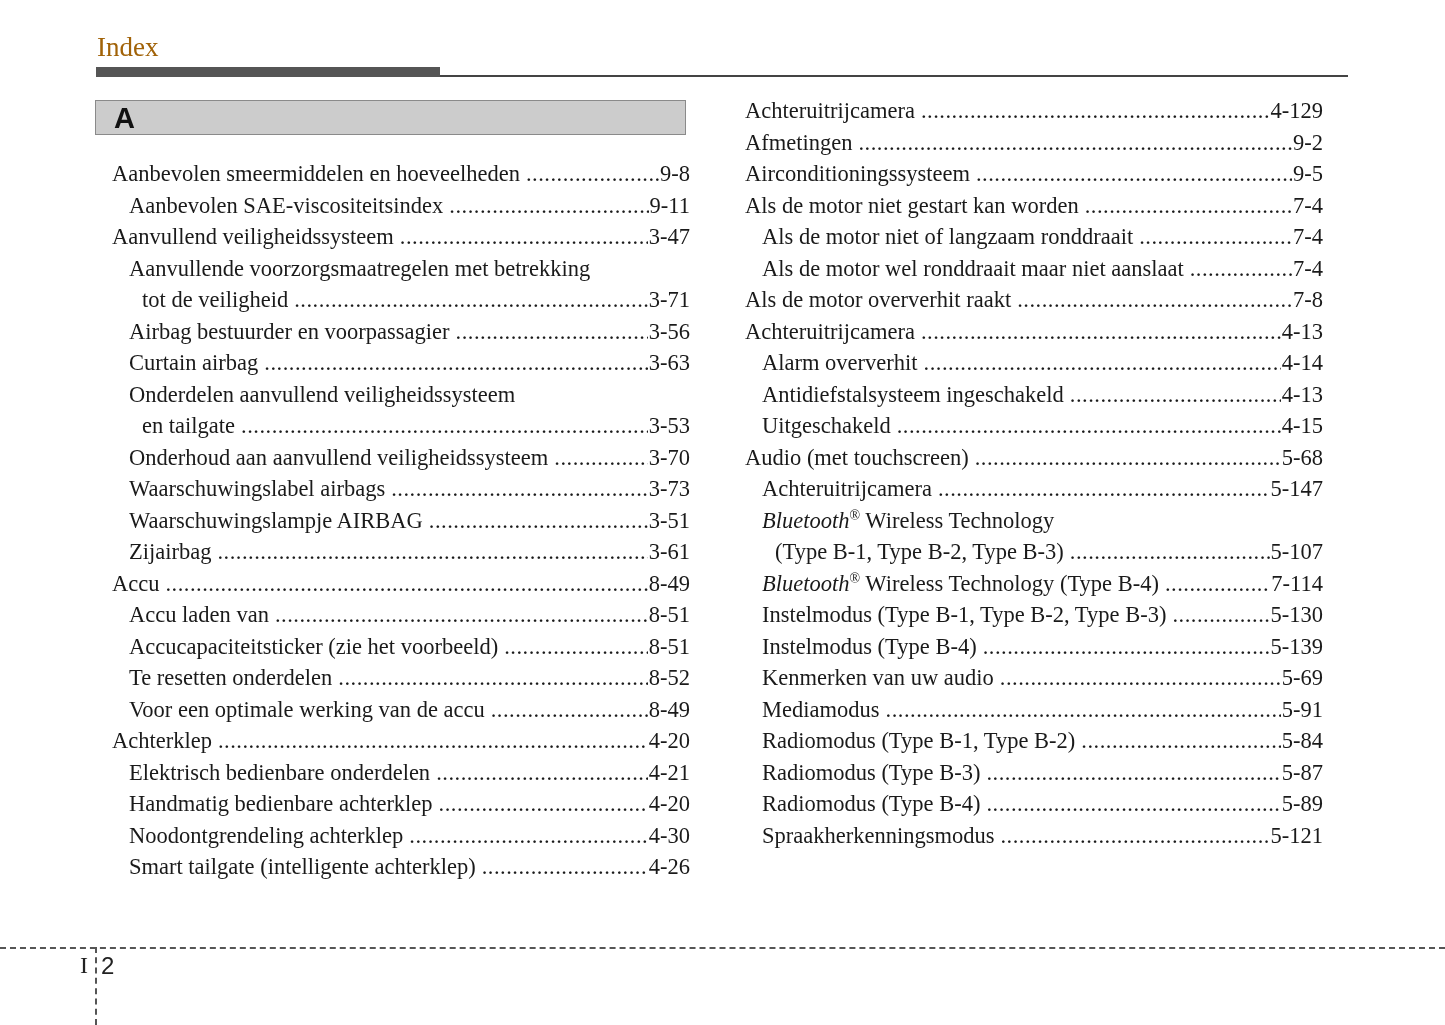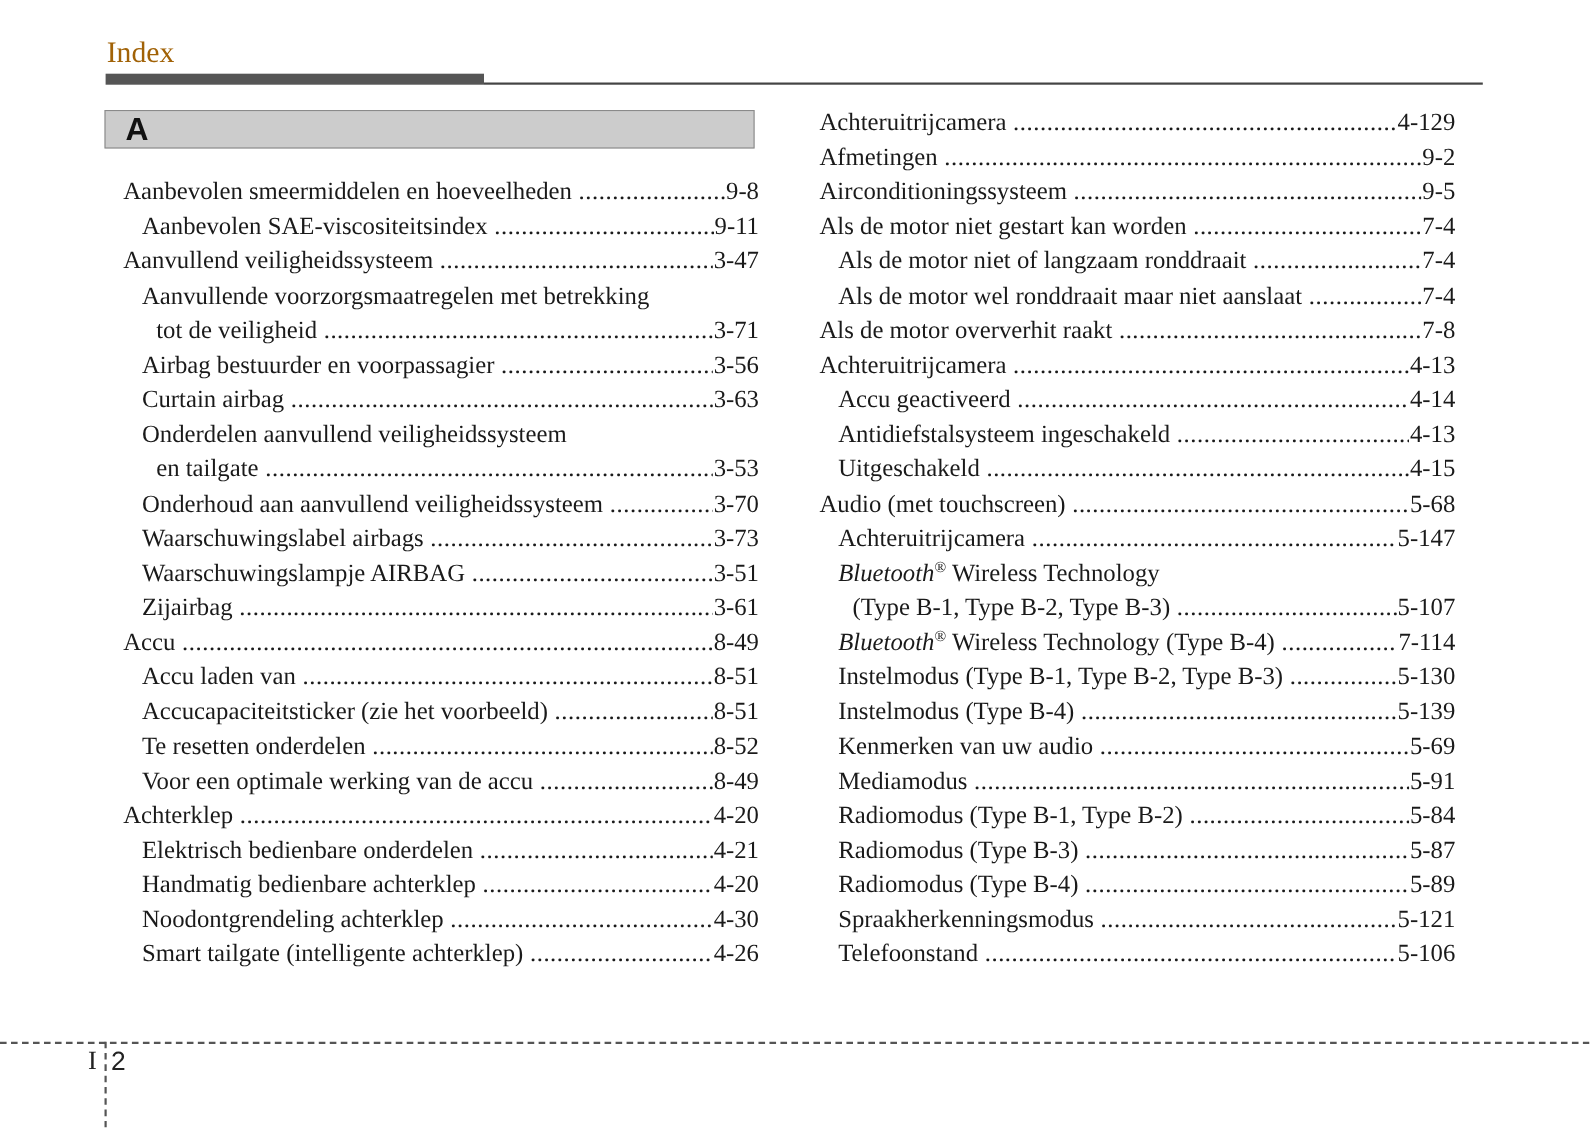--- a/index.html
+++ b/index.html
@@ -189,21 +189,21 @@
       <span class="label">Als de motor oververhit raakt</span>
       <span class="dots"></span>
       <span class="page">7-8</span>
     </div>
     <div class="entry l1">
       <span class="label">Achteruitrijcamera</span>
       <span class="dots"></span>
       <span class="page">4-13</span>
     </div>
     <div class="entry l2">
-      <span class="label">Accu geactiveerd</span>
+      <span class="label">Alarm oververhit</span>
       <span class="dots"></span>
       <span class="page">4-14</span>
     </div>
     <div class="entry l2">
       <span class="label">Antidiefstalsysteem ingeschakeld</span>
       <span class="dots"></span>
       <span class="page">4-13</span>
     </div>
     <div class="entry l2">
       <span class="label">Uitgeschakeld</span>
@@ -265,24 +265,19 @@
     </div>
     <div class="entry l2">
       <span class="label">Radiomodus (Type B-4)</span>
       <span class="dots"></span>
       <span class="page">5-89</span>
     </div>
     <div class="entry l2">
       <span class="label">Spraakherkenningsmodus</span>
       <span class="dots"></span>
       <span class="page">5-121</span>
-    </div>
-    <div class="entry l2">
-      <span class="label">Telefoonstand</span>
-      <span class="dots"></span>
-      <span class="page">5-106</span>
     </div>
   </div>
 
 <div class="footer-dash"></div>
 <div class="footer-vdash"></div>
 <div class="footer-section">I</div>
 <div class="footer-page">2</div>
 
 </body></html>

